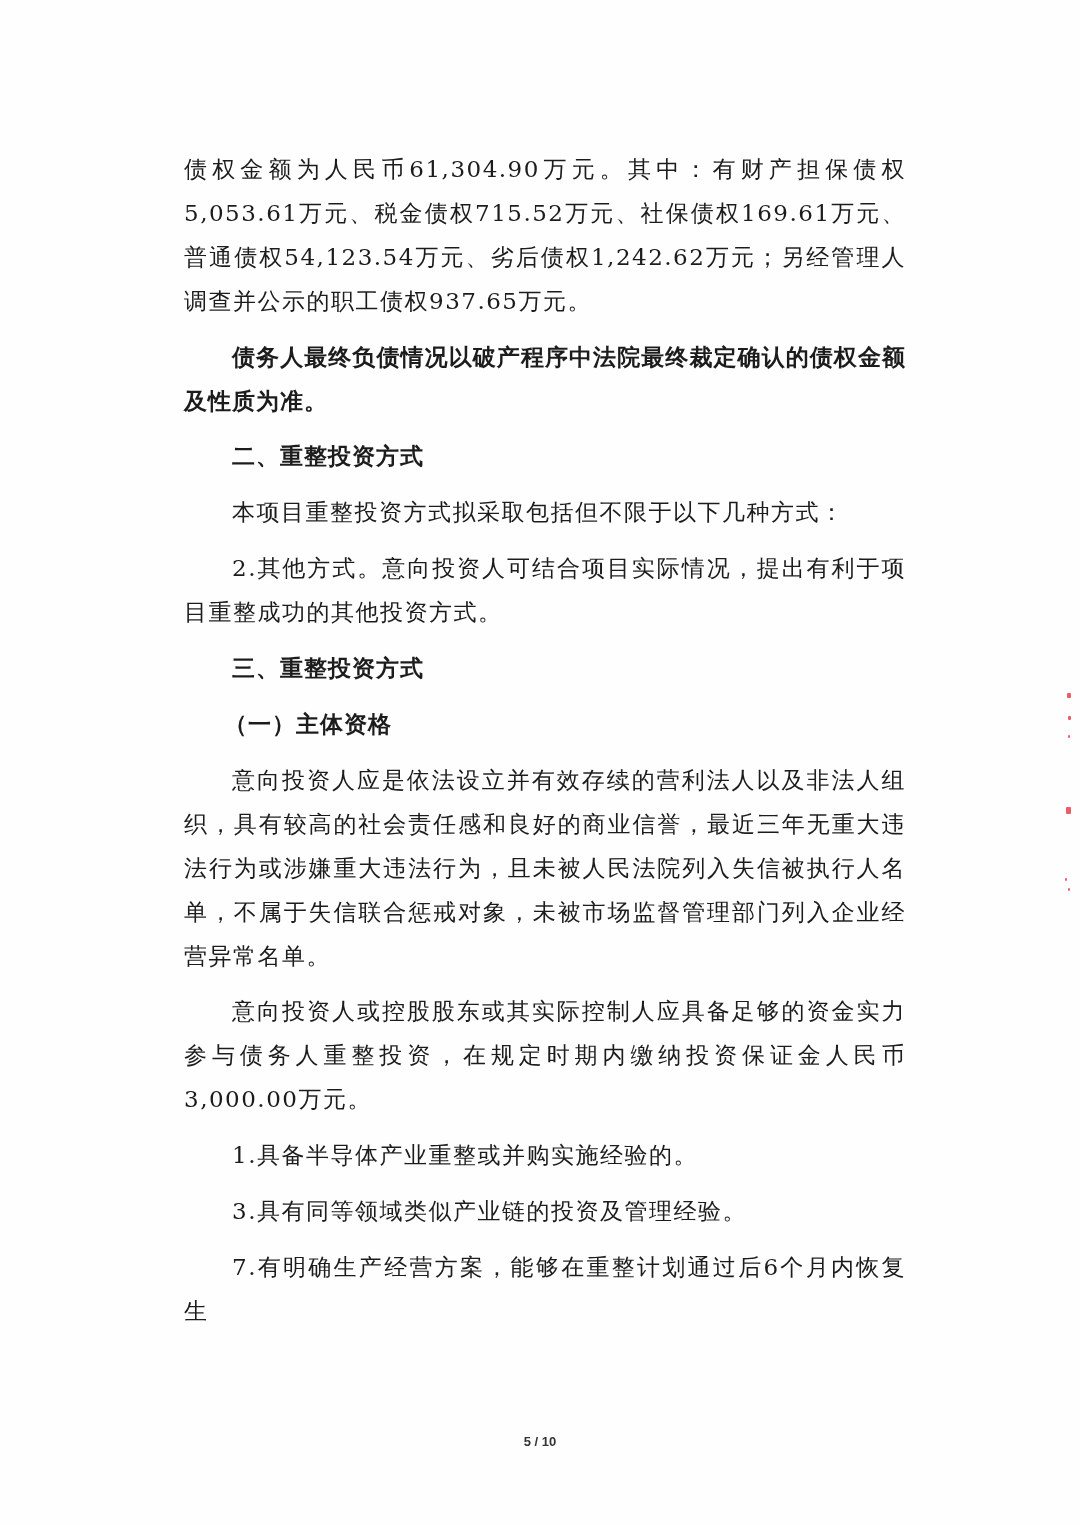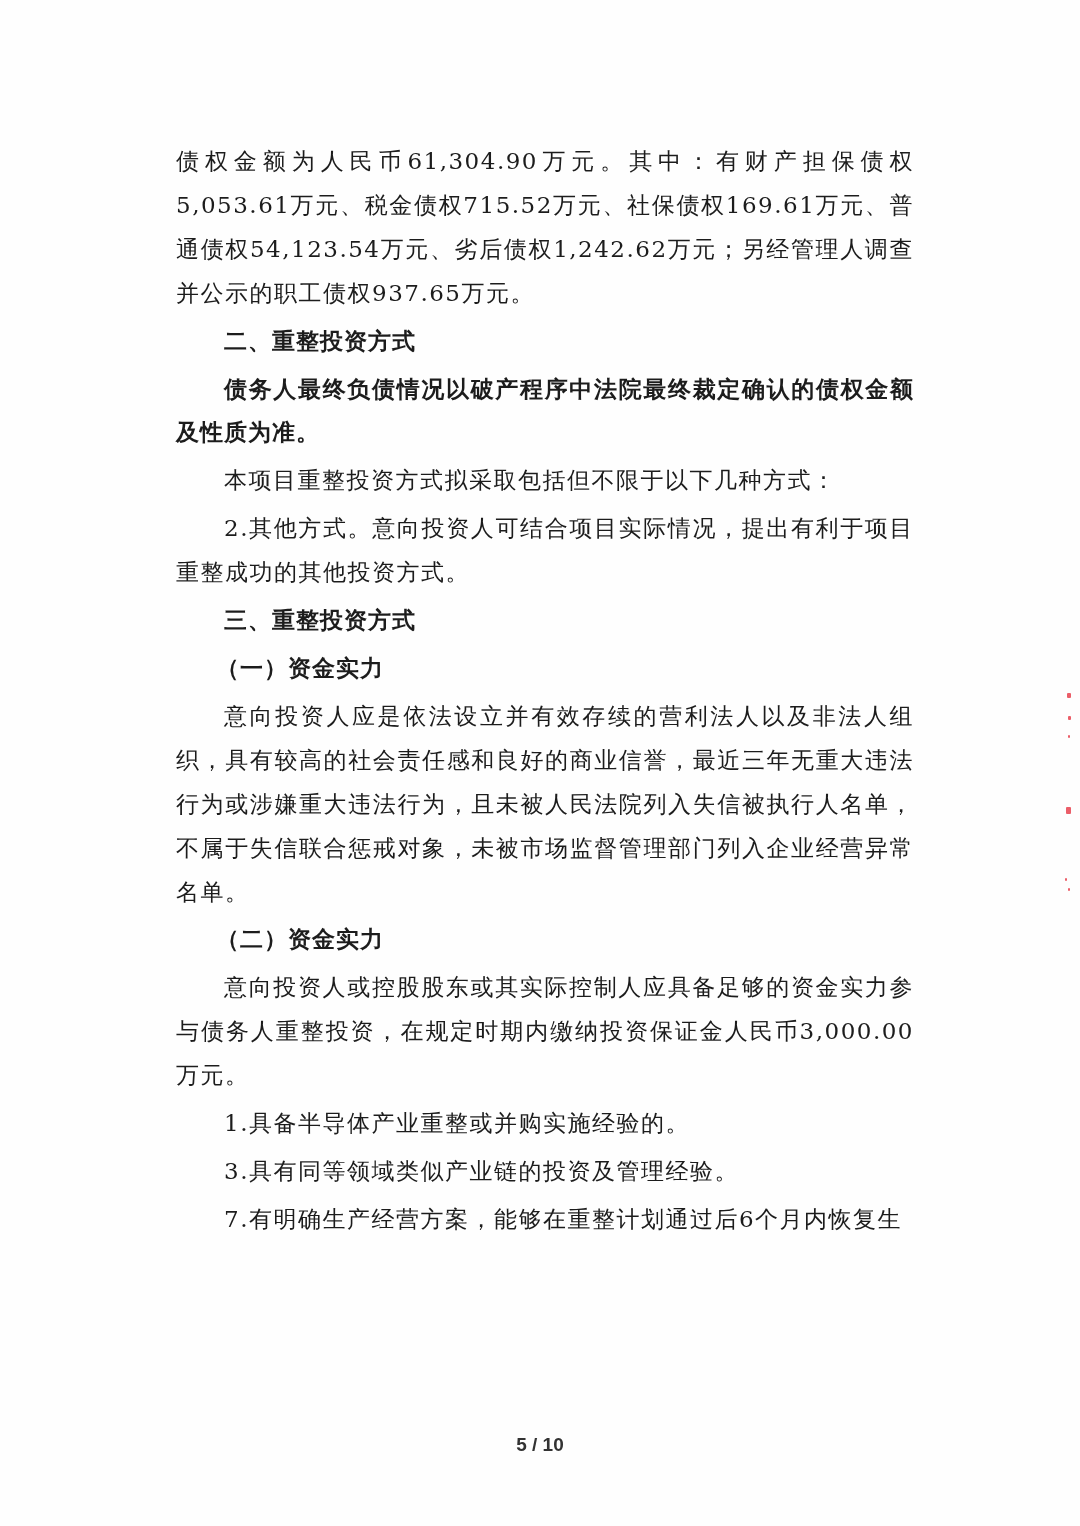--- a/index.html
+++ b/index.html
@@ -6,45 +6,44 @@
   body {
     width: 1080px; height: 1526px; position: relative; overflow: hidden;
     font-family: "DejaVu Serif", "Liberation Serif", serif;
     color: #1c1c1c;
   }
   .page { position: absolute; left: 0; top: 0; width: 1080px; height: 1526px; background: #fefefe; }
   .body-text {
     position: absolute; left: 172px; top: 136px; width: 746px;
     font-size: 23px; line-height: 43.9px; letter-spacing: 1.5px;
   }
-  .p { margin: 4px; text-align: justify; text-align-last: left; }
+  .p { margin: 12px; text-align: justify; text-align-last: left; }
   .indent { text-indent: 48px; }
   .bold { font-weight: bold; font-family: "DejaVu Sans", "Liberation Sans", sans-serif; letter-spacing: 1px; }
   .sub-indent { text-indent: 40px; }
   .footer {
     position: absolute; top: 1434px; left: 0; width: 1080px; text-align: center;
     font-family: "Liberation Sans", "DejaVu Sans", sans-serif; font-weight: bold;
-    font-size: 19px; color: #333;
+    font-size: 13px; color: #333;
   }
   .seal-mark { position: absolute; background: #e8424f; border-radius: 1px; opacity: 0.85; }
 </style>
 </head>
 <body>
 
 <div class="page">
   <div class="body-text">
     <p class="p">债权金额为人民币61,304.90万元。其中：有财产担保债权5,053.61万元、税金债权715.52万元、社保债权169.61万元、普通债权54,123.54万元、劣后债权1,242.62万元；另经管理人调查并公示的职工债权937.65万元。</p>
+    <p class="p indent bold">债务人最终负债情况以破产程序中法院最终裁定确认的债权金额及性质为准。</p>
     <p class="p indent bold">二、重整投资方式</p>
-    <p class="p indent bold">债务人最终负债情况以破产程序中法院最终裁定确认的债权金额及性质为准。</p>
     <p class="p indent">本项目重整投资方式拟采取包括但不限于以下几种方式：</p>
     <p class="p indent">2.其他方式。意向投资人可结合项目实际情况，提出有利于项目重整成功的其他投资方式。</p>
     <p class="p indent bold">三、重整投资方式</p>
-    <p class="p sub-indent bold">（一）资金实力</p>
+    <p class="p sub-indent bold">（一）主体资格</p>
     <p class="p indent">意向投资人应是依法设立并有效存续的营利法人以及非法人组织，具有较高的社会责任感和良好的商业信誉，最近三年无重大违法行为或涉嫌重大违法行为，且未被人民法院列入失信被执行人名单，不属于失信联合惩戒对象，未被市场监督管理部门列入企业经营异常名单。</p>
-    <p class="p sub-indent bold">（二）资金实力</p>
     <p class="p indent">意向投资人或控股股东或其实际控制人应具备足够的资金实力参与债务人重整投资，在规定时期内缴纳投资保证金人民币3,000.00万元。</p>
     <p class="p indent">1.具备半导体产业重整或并购实施经验的。</p>
     <p class="p indent">3.具有同等领域类似产业链的投资及管理经验。</p>
     <p class="p indent">7.有明确生产经营方案，能够在重整计划通过后6个月内恢复生</p>
   </div>
 
   <div>
     <span class="seal-mark" style="left:1067px;top:693px;width:4px;height:5px;"></span>
     <span class="seal-mark" style="left:1068px;top:716px;width:3px;height:4px;"></span>
     <span class="seal-mark" style="left:1068px;top:735px;width:2px;height:3px;"></span>

